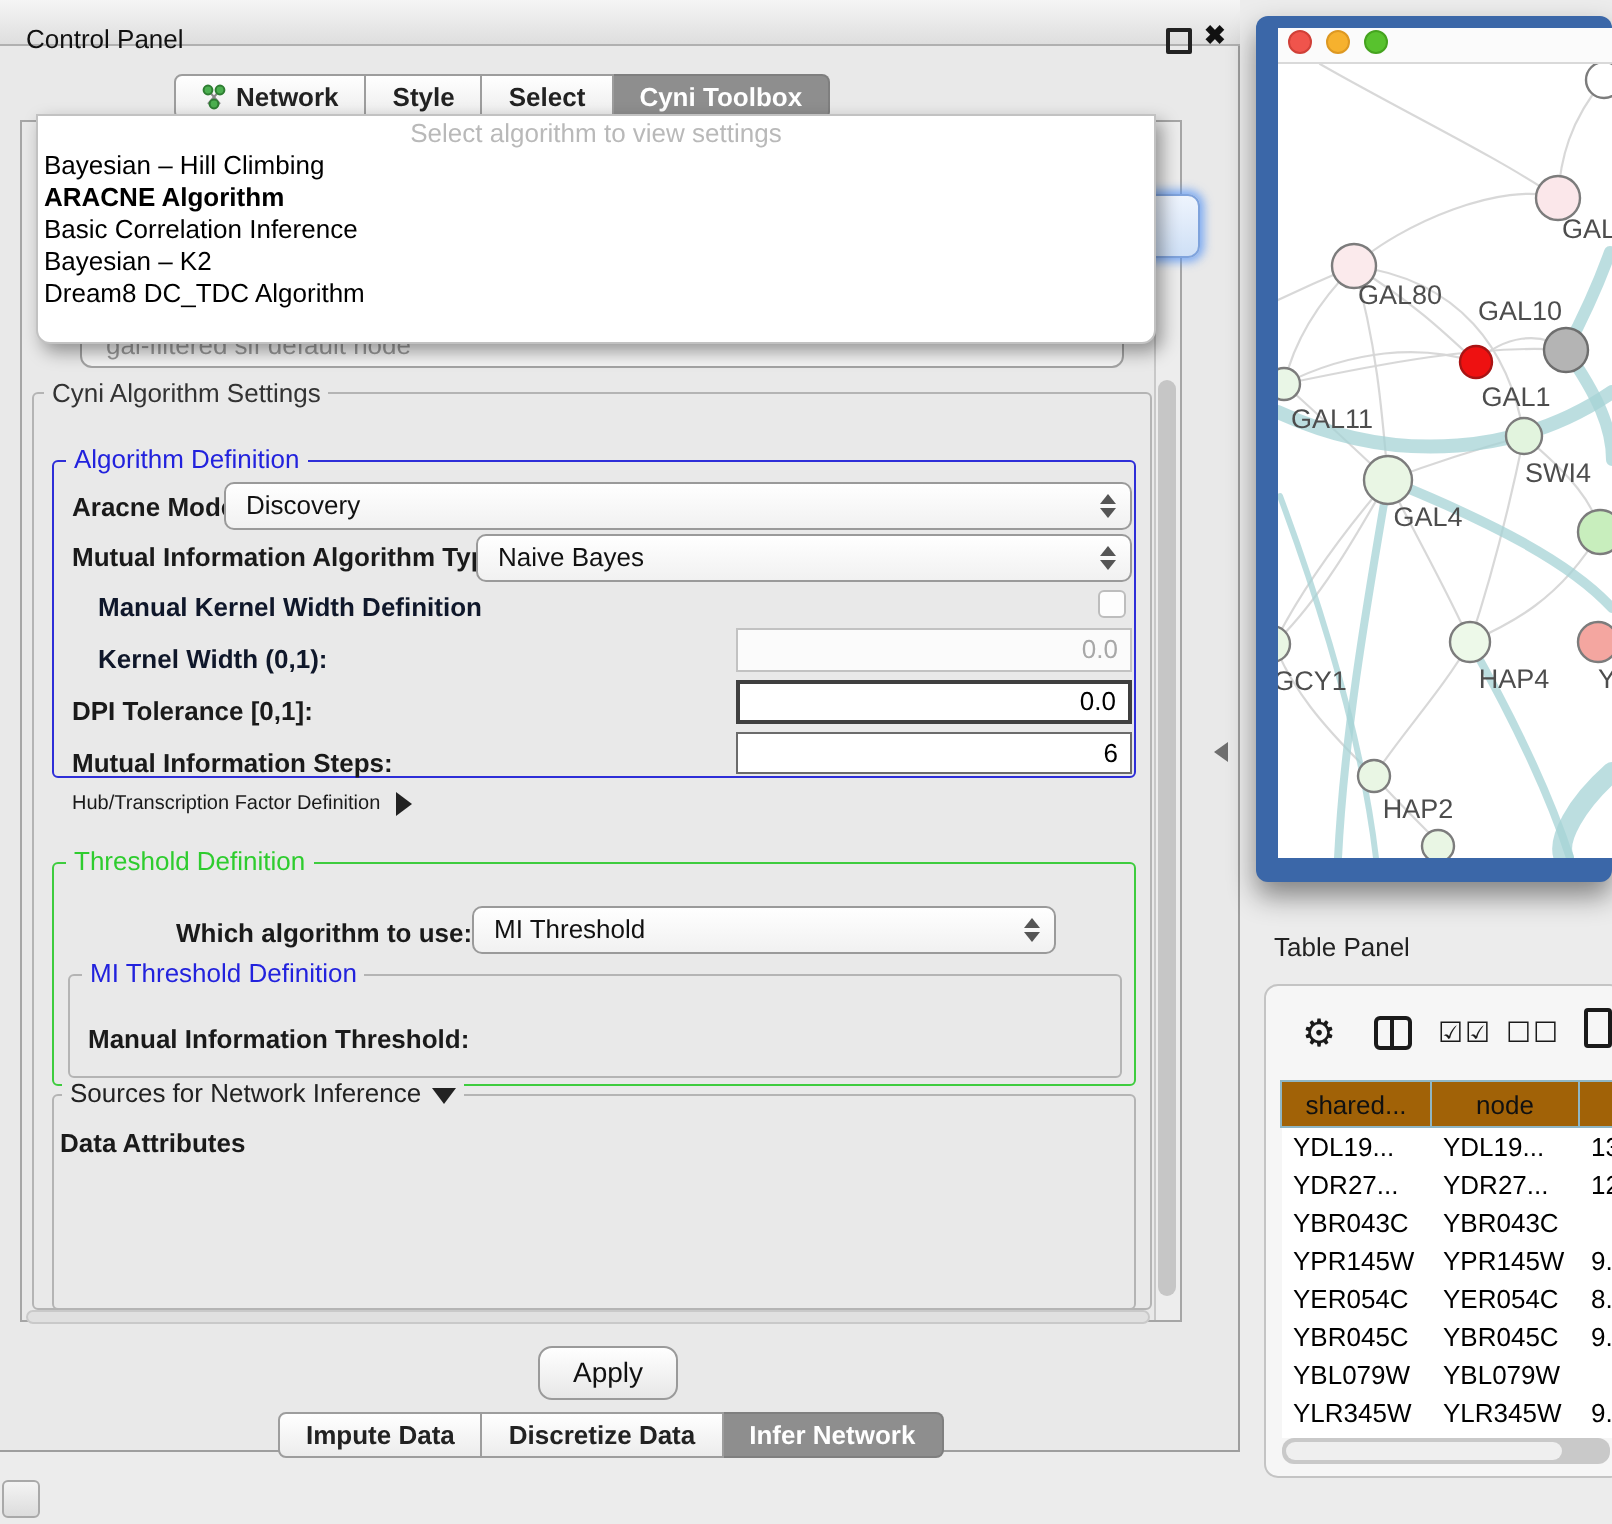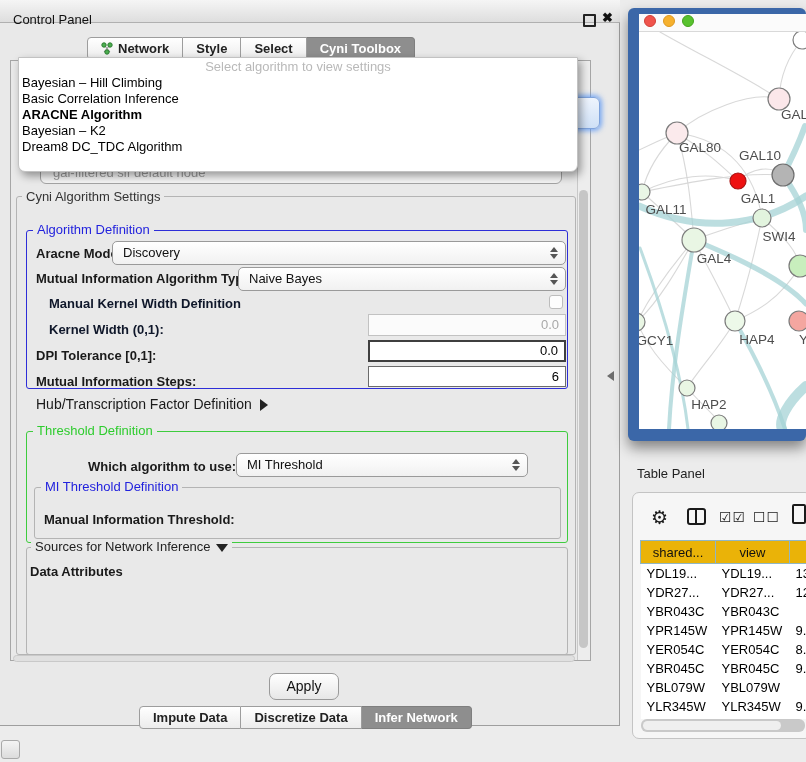--- a/index.html
+++ b/index.html
@@ -45,21 +45,21 @@
   #mi-title{left:41px;top:480px;color:#2222dd;}
   #sources-group{left:26px;top:547px;width:542px;height:108px;}
   #sources-title{left:31px;top:540px;color:#222;}
   .tri-down{display:inline-block;width:0;height:0;border-left:6px solid transparent;
     border-right:6px solid transparent;border-top:8px solid #222;margin-left:5px;vertical-align:middle;}
   .tri-right{display:inline-block;width:0;height:0;border-top:6px solid transparent;
     border-bottom:6px solid transparent;border-left:8px solid #222;margin-left:8px;vertical-align:middle;}
 
   .lbl{font-size:13px;font-weight:bold;color:#1a1a1a;white-space:nowrap;}
   .lbl.dis{color:#0f172a;margin-left:13px;}
-  .plain{font-size:14px;color:#1a1a1a;white-space:nowrap;}
+  .plain{font-size:10px;color:#1a1a1a;white-space:nowrap;}
 
   
   .combo{background:linear-gradient(#ffffff,#f1f1f1);border:1px solid #9a9a9a;border-radius:5px;
     font-size:13px;line-height:22px;padding-left:10px;box-sizing:border-box;color:#111;}
   .arrows{position:absolute;right:8px;top:50%;transform:translateY(-50%);width:7px;height:12px;}
   .arrows i{position:absolute;left:0;width:0;height:0;border-left:4px solid transparent;border-right:4px solid transparent;}
   .arrows .up{top:0;border-bottom:5px solid #555;}
   .arrows .dn{bottom:0;border-top:5px solid #555;}
 
   .field{background:#fff;border:1px solid #6b6b6b;font-size:13px;line-height:20px;
@@ -111,21 +111,21 @@
   .tool{color:#1a1a1a;font-family:"DejaVu Sans",sans-serif;}
   #gear-icon{left:651px;top:506px;font-size:19px;}
   #columns-icon{left:687px;top:508px;width:19px;height:17px;border:2px solid #1a1a1a;border-radius:3px;box-sizing:border-box;}
   #columns-icon div{position:absolute;left:6px;top:0;width:2px;height:13px;background:#1a1a1a;}
   #selectall-icon{left:719px;top:509px;font-size:14px;letter-spacing:1px;}
   #deselect-icon{left:753px;top:509px;font-size:14px;letter-spacing:1px;}
   #page-icon{left:792px;top:504px;width:14px;height:20px;border:2px solid #1a1a1a;border-radius:2px;box-sizing:border-box;}
 
   #table-wrap{left:640px;top:540px;width:166px;height:179px;overflow:hidden;}
   table.yt{border-collapse:collapse;table-layout:fixed;width:207px;font-size:13px;}
-  table.yt th{background:#eab308;border:1px solid #8fb6c4;font-weight:normal;height:20px;color:#111;}
+  table.yt th{background:#a16207;border:1px solid #8fb6c4;font-weight:normal;height:20px;color:#111;}
   table.yt td{height:19px;padding:0 0 0 6px;color:#000;white-space:nowrap;overflow:hidden;background:#fff;}
   #hscroll2{left:641px;top:719px;width:164px;height:13px;background:#c9c9c9;border-radius:6px;}
   #hscroll2-thumb{position:absolute;left:2px;top:2px;width:138px;height:9px;background:#efefef;border-radius:5px;}
 
   #mini-btn{left:1px;top:740px;width:19px;height:19px;border:1px solid #a9a9a9;border-radius:3px;
     background:linear-gradient(#f4f4f4,#dcdcdc);box-sizing:border-box;}
   #top-notch{left:0;top:0;width:3px;height:7px;background:#c9c9c9;}
 </style>
 </head>
 <body>
@@ -242,22 +242,22 @@
         <span>Infer Network</span>
       </div>
     </div>
 
   <div class="abs" id="hidden-combo">gal-filtered sif default node</div>
   <div class="abs" id="focus-combo"></div>
   <div class="abs" id="popup">
     <div id="popup-placeholder">Select algorithm to view settings</div>
     <div id="popup-items">
         <div class="popup-item">Bayesian – Hill Climbing</div>
+        <div class="popup-item bold">ARACNE Algorithm</div>
         <div class="popup-item">Basic Correlation Inference</div>
-        <div class="popup-item bold">ARACNE Algorithm</div>
         <div class="popup-item">Bayesian – K2</div>
         <div class="popup-item">Dream8 DC_TDC Algorithm</div>
       </div>
   </div>
 
   <div class="abs" id="divider-arrow"></div>
   <div class="abs" id="net-window"></div>
   <div class="abs" id="net-titlebar"></div>
   <div class="abs light" id="light-red"></div>
   <div class="abs light" id="light-yellow"></div>
@@ -329,21 +329,21 @@
       <div></div>
     </div>
   <div class="abs tool" id="selectall-icon">☑☑</div>
   <div class="abs tool" id="deselect-icon">☐☐</div>
   <div class="abs" id="page-icon"></div>
   <div class="abs" id="table-wrap">
     <table class="yt">
         <thead id="yt-head">
           <tr>
             <th style="width: 72px;">shared...</th>
-            <th style="width: 71px;">view</th>
+            <th style="width: 71px;">node</th>
             <th style="width: 64px;"></th>
           </tr>
         </thead>
         <tbody id="yt-body">
           <tr>
             <td>YDL19...</td>
             <td>YDL19...</td>
             <td>13</td>
           </tr>
           <tr>

